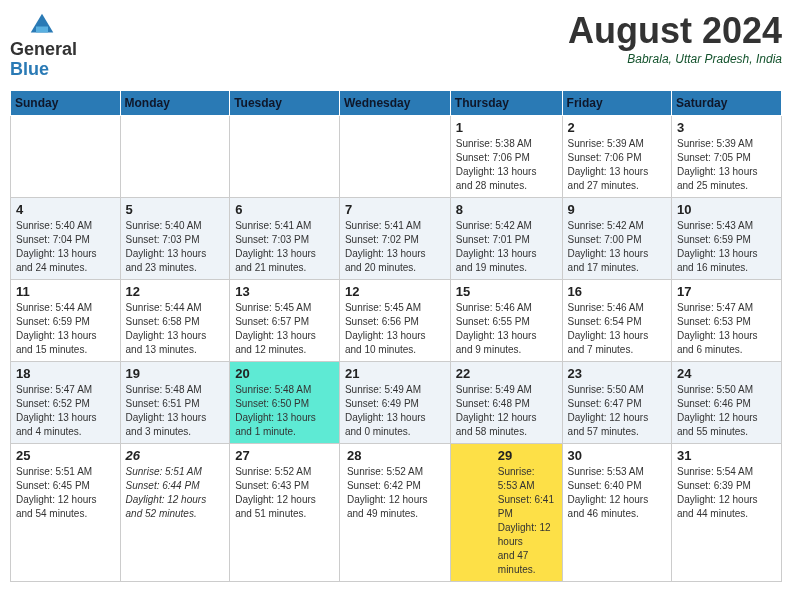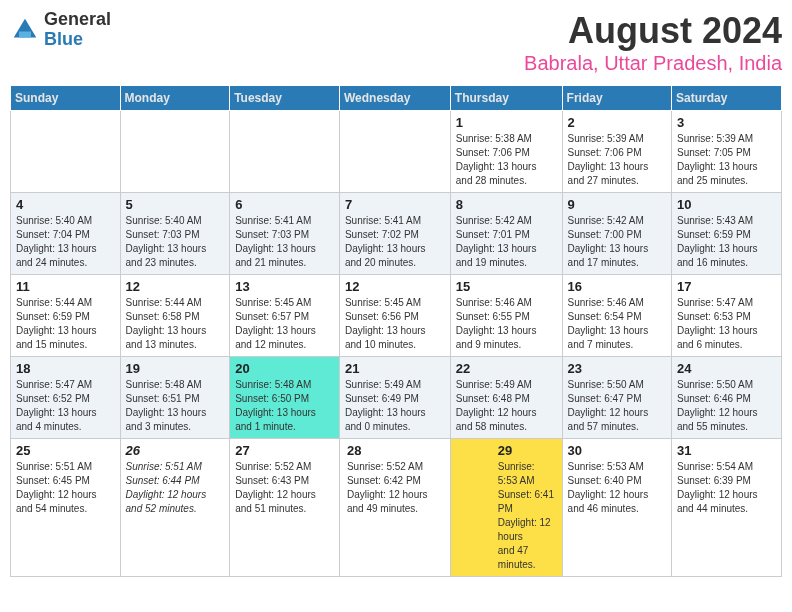--- a/index.html
+++ b/index.html
@@ -12,20 +12,21 @@
     }
     .header {
       display: flex;
       justify-content: space-between;
       align-items: flex-start;
       margin-bottom: 10px;
     }
     .logo {
       display: flex;
       align-items: center;
+      flex-direction: column;
     }
     .logo-text {
       display: flex;
       flex-direction: column;
       font-weight: bold;
       font-size: 18px;
       line-height: 1.1;
     }
     .logo-text .general { color: #333; }
     .logo-text .blue { color: #2a7ab5; }
@@ -36,31 +37,32 @@
     }
     .title-block {
       text-align: right;
     }
     .title-block .month-year {
       font-size: 36px;
       font-weight: bold;
       color: #333;
     }
     .title-block .location {
-      font-size: 20px;
-      color: #ec4899;
+      font-size: 12px;
+      color: #14532d;
+      font-style: italic;
     }
     .calendar {
       width: 100%;
       border-collapse: collapse;
       font-size: 10.5px;
     }
     .calendar th {
       background: #2a7ab5;
-      color: #e5e5e5;
+      color: #0f172a;
       padding: 5px 4px;
       text-align: left;
       font-size: 12px;
       font-weight: bold;
       border: 1px solid #fff;
     }
     .calendar td {
       border: 1px solid #ccc;
       vertical-align: top;
       padding: 4px 5px;

